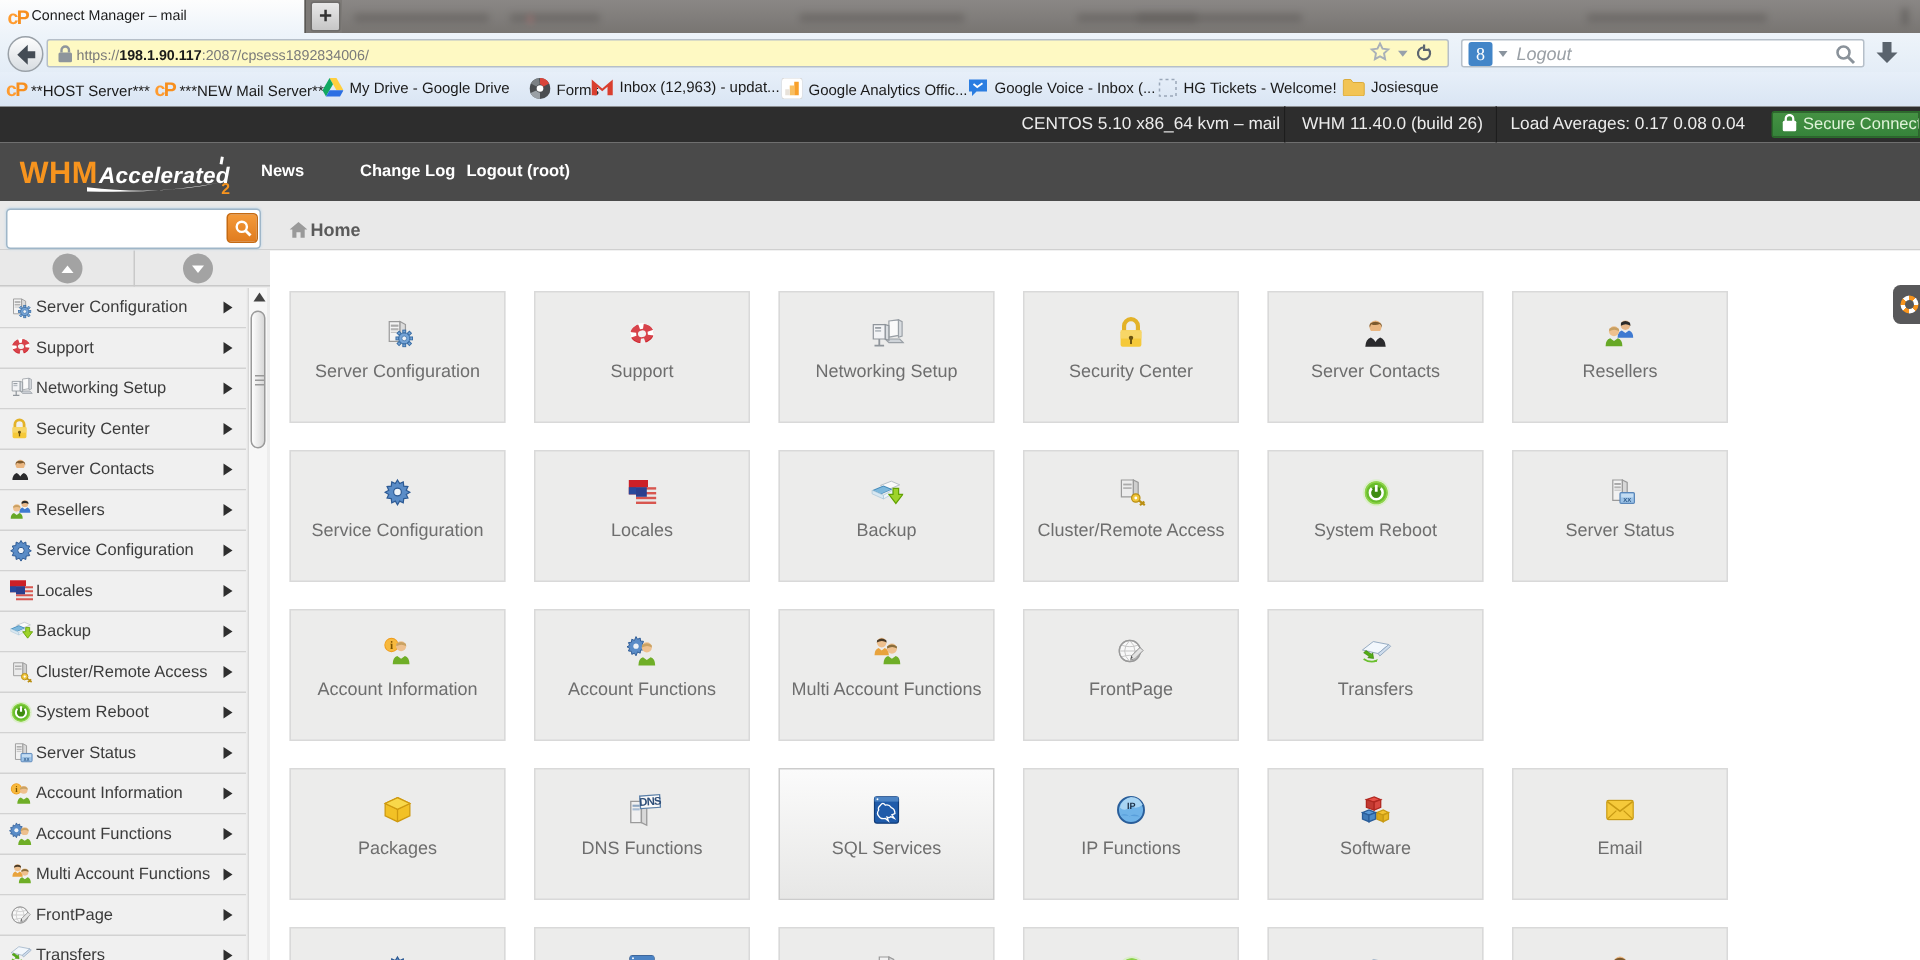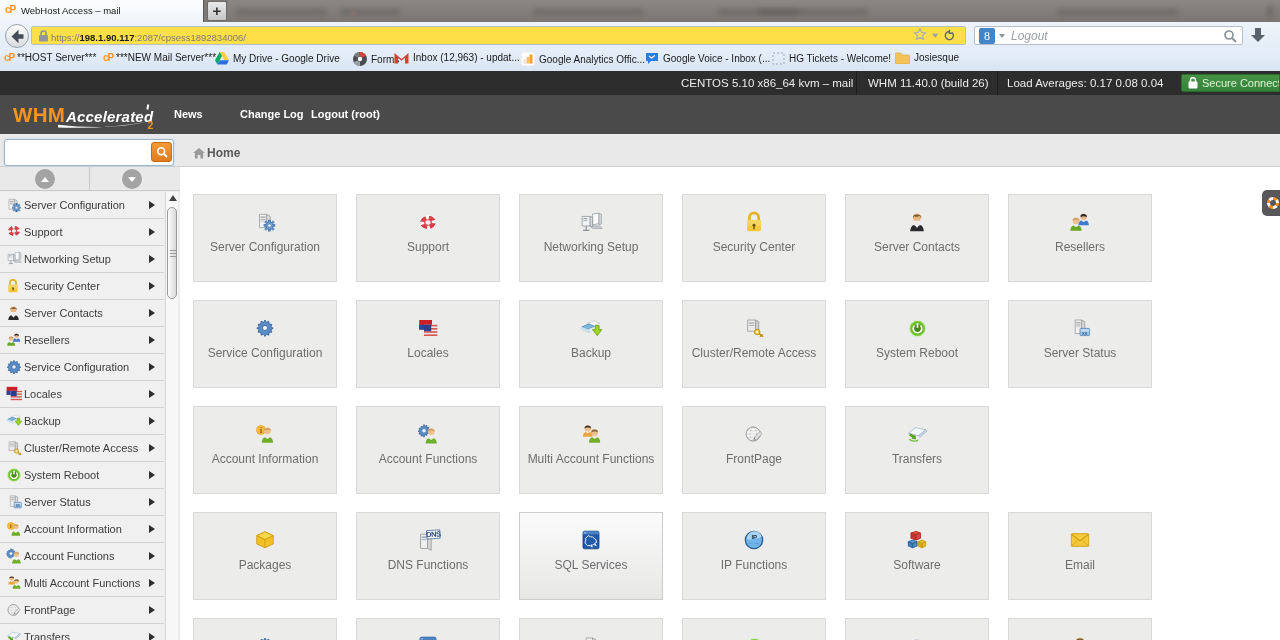--- a/index.html
+++ b/index.html
@@ -13,36 +13,36 @@
 .blurmark { position:absolute; top:9px; height:6px; background:#5e5b58; filter:blur(2.5px); border-radius:2px; opacity:0.5; }
 #activetab { left:0; top:0; width:204px; height:22px; background:linear-gradient(#fdfdfd,#eef4fa); border-right:1px solid #5a5855; }
 #activetab .cp { position:absolute; left:5px; top:4px; }
 #tabtitle { position:absolute; left:21px; top:5px; font-size:9.5px; color:#1a1a1a; }
 #newtab { left:207px; top:1px; width:20px; height:20px; background:linear-gradient(#e8e8e8,#c6c6c6); border:1px solid #6e6c6a; border-radius:2px; color:#333; font-size:15px; text-align:center; line-height:18px; font-weight:bold; }
 
 
 #navbar { left:0; top:22px; width:1280px; height:26px; background:linear-gradient(#eef4fa,#e4edf7); }
 #backbtn { left:5px; top:24px; width:24px; height:24px; border-radius:50%; background:linear-gradient(#fdfdfd,#d8dde2); border:1px solid #9aa1a8; z-index:5; }
 #backbtn svg { position:absolute; left:3px; top:4px; }
-#urlfield { left:31px; top:26px; width:935px; height:19px; background:#fde047; border:1px solid #b6bfc9; border-radius:2px; font-size:9.5px; line-height:17px; color:#7a7a7a; }
+#urlfield { left:31px; top:26px; width:935px; height:19px; background:#fef9c3; border:1px solid #b6bfc9; border-radius:2px; font-size:9.5px; line-height:17px; color:#7a7a7a; }
 #urlfield .lock { position:absolute; left:6px; top:3px; }
 #urlfield .txt { position:absolute; left:19px; top:2px; white-space:nowrap; }
 #urlfield b { color:#1a1a1a; font-weight:bold; }
 #urlbtns { left:912px; top:26px; width:54px; height:19px; }
 #searchfield { left:974px; top:26px; width:269px; height:19px; background:#fff; border:1px solid #b6bfc9; border-radius:2px; }
 #gicon { position:absolute; left:4px; top:1px; width:16px; height:16px; background:#4285c8; border-radius:2px; color:#fff; font-size:12px; text-align:center; line-height:16px; font-family:"Liberation Serif",serif; }
 #gcaret { position:absolute; left:24px; top:7px; width:0; height:0; border-left:3px solid transparent; border-right:3px solid transparent; border-top:4px solid #8a949e; }
 #gph { position:absolute; left:36px; top:2px; font-size:12px; font-style:italic; color:#9aa0a6; }
 #dlarrow { left:1250px; top:27px; }
 
 
 #bmbar { left:0; top:48px; width:1280px; height:23px; background:linear-gradient(#e7eff9,#d9e5f3); font-size:10px; color:#1a1a1a; }
 .bm { position:absolute; top:4px; height:16px; white-space:nowrap; }
 .bm .ic { display:inline-block; vertical-align:-3px; margin-right:4px; }
-.cp { display:inline-block; font-weight:bold; font-size:10px; color:#ff9b2e; letter-spacing:-1px; font-family:"Liberation Sans",sans-serif; }
+.cp { display:inline-block; font-weight:bold; font-size:13px; color:#ff9b2e; letter-spacing:-1px; font-family:"Liberation Sans",sans-serif; }
 .cp i { font-style:normal; color:#f78f1e; }
 
 
 #blackbar { left:0; top:71px; width:1280px; height:24px; background:#2d2d2d; color:#ececec; font-size:11.5px; }
 #blackbar .seg { position:absolute; top:4px; height:16px; line-height:16px; }
 #blackbar .sep { position:absolute; top:0; width:1px; height:24px; background:#484848; border-left:1px solid #1d1d1d; }
 #securebtn { position:absolute; left:1181px; top:3px; width:99px; height:18px; background:linear-gradient(#459243,#35833a); border:1px solid #2a6c2a; border-radius:2px 0 0 2px; color:#dff3d8; font-size:11px; line-height:16px; white-space:nowrap; overflow:hidden; }
 
 
 #whmbar { left:0; top:95px; width:1280px; height:39px; background:#4a4a4a; }
@@ -94,21 +94,21 @@
   <div class="blurmark" style="left:112px;width:60px;"></div>
   <div class="blurmark" style="left:124px;width:3px;background:#c77; top:10px;"></div>
   <div class="blurmark" style="left:305px;width:110px;"></div>
   <div class="blurmark" style="left:490px;width:80px;"></div>
   <div class="blurmark" style="left:530px;width:110px;"></div>
   <div class="blurmark" style="left:830px;width:120px;"></div>
   <div class="blurmark" style="left:1040px;width:4px;height:12px;top:5px;background:#4a4846;"></div>
 </div>
 <div class="abs" id="activetab">
   <span class="cp">c<i>P</i></span>
-  <span id="tabtitle">WebHost Access – mail</span>
+  <span id="tabtitle">Connect Manager – mail</span>
 </div>
 <div class="abs" id="newtab">+</div>
 
 <div class="abs" id="navbar"></div>
 <div class="abs" id="backbtn">
   <svg width="16" height="15" viewBox="0 0 16 15">
       <path d="M9.5 0.8 L2.5 7.5 L9.5 14.2 L9.5 9.8 L14.5 9.8 L14.5 5.2 L9.5 5.2 Z" fill="#444c55"></path>
     </svg>
 </div>
 <div class="abs" id="urlfield">

